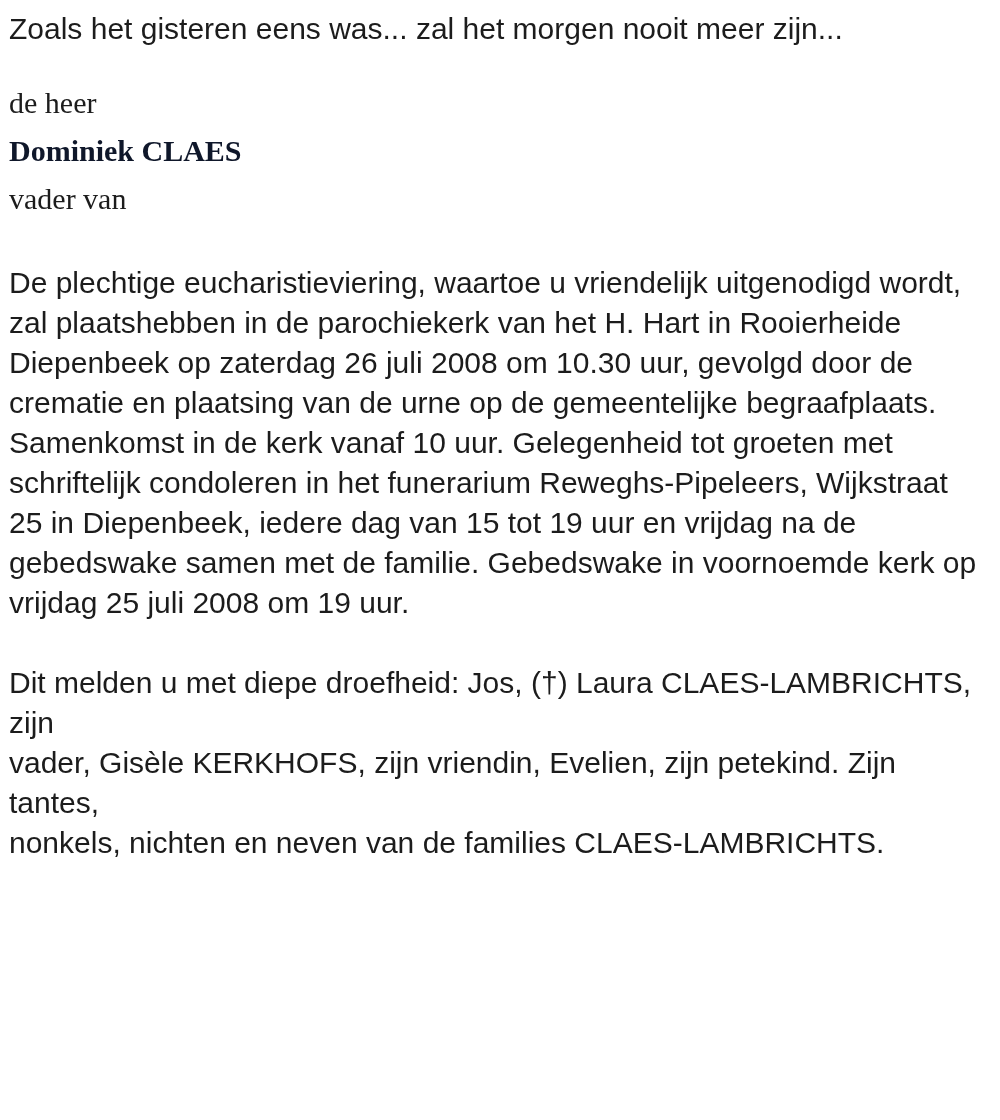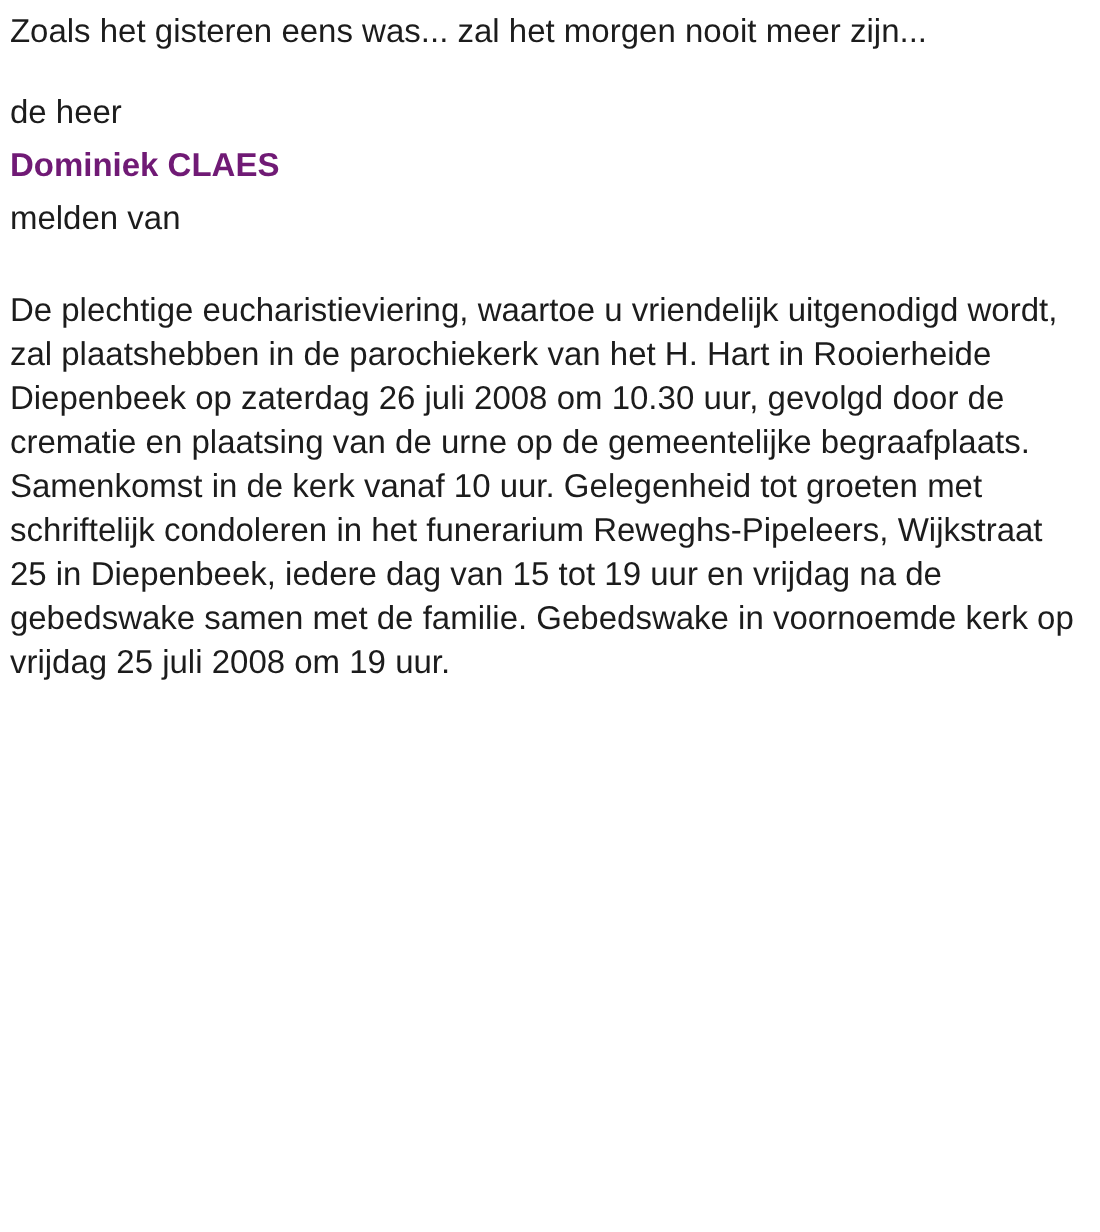--- a/index.html
+++ b/index.html
@@ -29,45 +29,49 @@
     }
     .epigraph {
       margin-bottom: 30px !important;
     }
     .header-block {
       margin: 0 0 40px 0;
     }
     .header-line {
       line-height: 48px;
       white-space: pre-line;
+      font-family: Liberation Serif, serif;
     }
     .deceased-name {
       font-weight: 700;
-      color: #701a75;
+      color: #0f172a;
     }
   </style>
 </head>
 <body>
 
 <div class="doc">
 
   <p class="epigraph">Zoals het gisteren eens was... zal het morgen nooit meer zijn...</p>
 
   <div class="header-block">
     <div class="header-line">de heer</div>
     <div class="header-line deceased-name">Dominiek CLAES</div>
-    <div class="header-line">melden van</div>
+    <div class="header-line">vader van</div>
   </div>
 
 
   <p>De plechtige eucharistieviering, waartoe u vriendelijk uitgenodigd wordt,
 zal plaatshebben in de parochiekerk van het H. Hart in Rooierheide
 Diepenbeek op zaterdag 26 juli 2008 om 10.30 uur, gevolgd door de
 crematie en plaatsing van de urne op de gemeentelijke begraafplaats.
 Samenkomst in de kerk vanaf 10 uur. Gelegenheid tot groeten met
 schriftelijk condoleren in het funerarium Reweghs-Pipeleers, Wijkstraat
 25 in Diepenbeek, iedere dag van 15 tot 19 uur en vrijdag na de
 gebedswake samen met de familie. Gebedswake in voornoemde kerk op
 vrijdag 25 juli 2008 om 19 uur.</p>
 
+  <p>Dit melden u met diepe droefheid: Jos, (†) Laura CLAES-LAMBRICHTS, zijn
+vader, Gisèle KERKHOFS, zijn vriendin, Evelien, zijn petekind. Zijn tantes,
+nonkels, nichten en neven van de families CLAES-LAMBRICHTS.</p>
 
 
 </div>
 
 </body></html>

